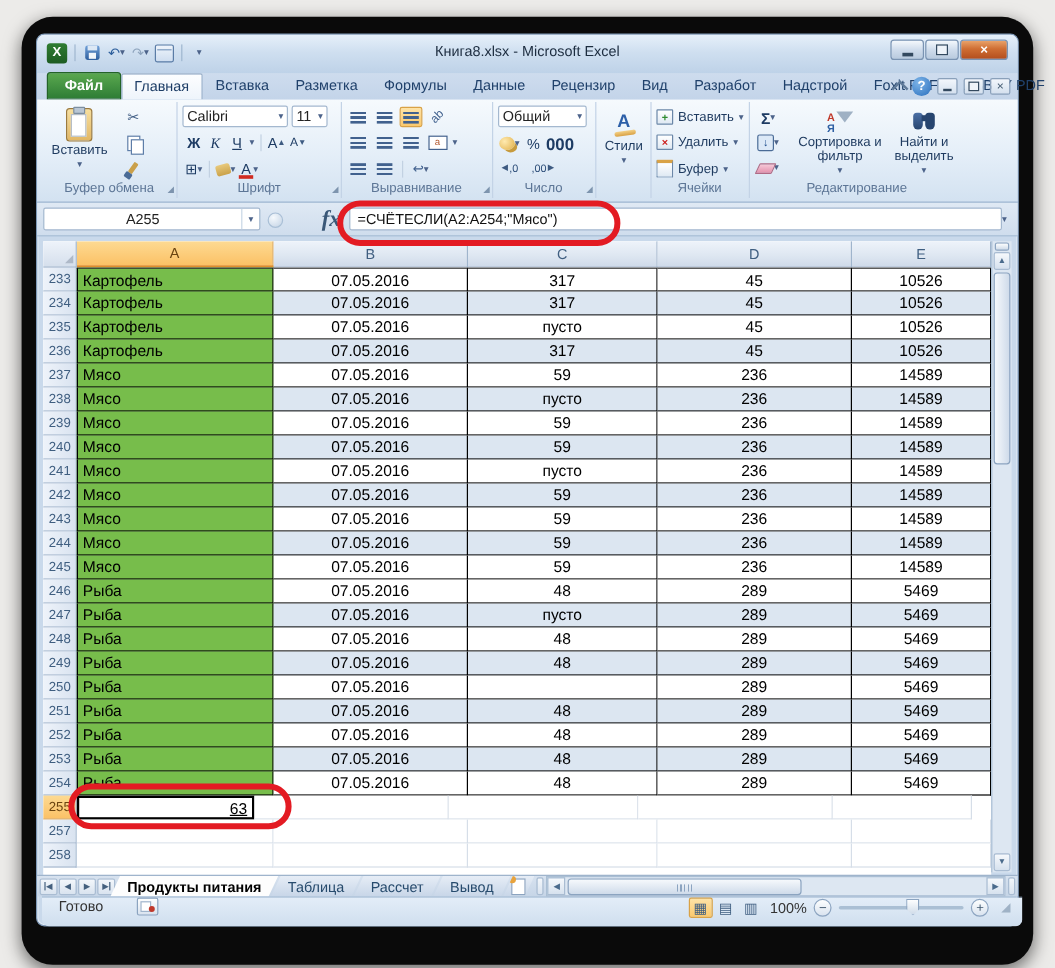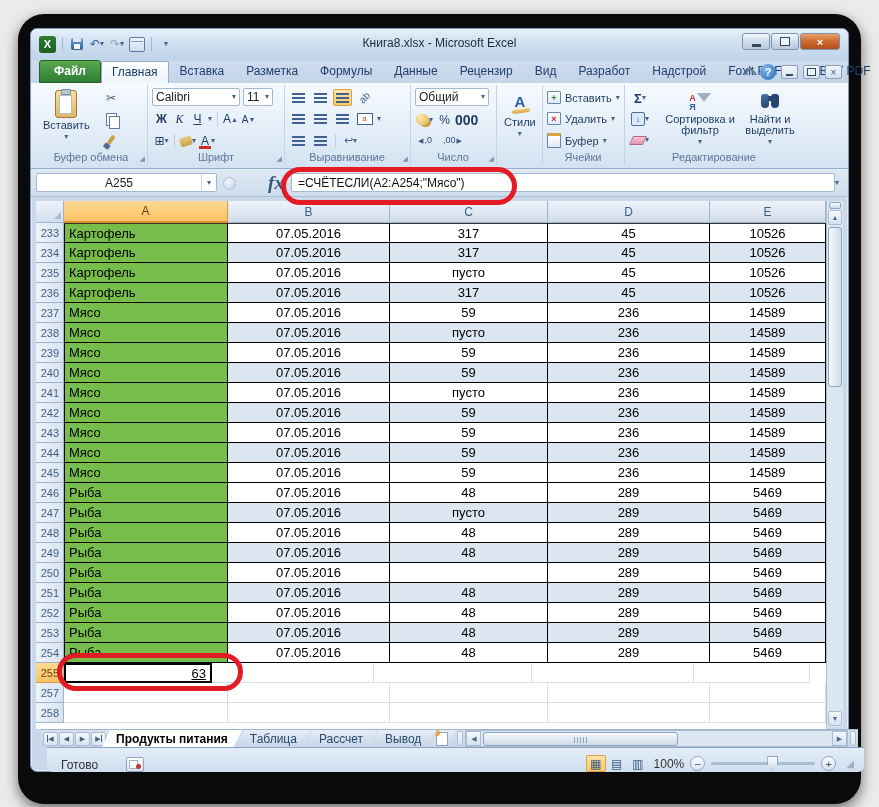--- a/index.html
+++ b/index.html
@@ -166,21 +166,21 @@
       font-size:7px;color:#4a6b8c;background:linear-gradient(#f6f9fc,#d6e1ee);border:1px solid #a9bcd2;border-radius:2px;box-sizing:border-box;}
   .vs-up{top:9px;} .vs-down{bottom:1px;}
   .vs-thumb{position:absolute;left:1px;top:26px;width:14px;height:160px;border:1px solid #8ca4c0;border-radius:3px;
       background:linear-gradient(90deg,#f6f9fc,#cfdbea);box-sizing:border-box;}
   
   .red-oval{position:absolute;border:5px solid #e31b23;border-radius:20px;box-sizing:border-box;z-index:40;}
   .formula-oval{left:250px;top:138px;width:236px;height:38px;}
   .cell-oval{left:26px;top:624px;width:186px;height:38px;}
   
   .sheetrow{position:absolute;left:0;top:700px;width:100%;height:18px;background:linear-gradient(#d7e2ef,#c6d5e7);
-      display:flex;align-items:stretch;border-top:1px solid #9fb4cc;box-sizing:border-box;margin-left:10px;}
+      display:flex;align-items:stretch;border-top:1px solid #9fb4cc;box-sizing:border-box;}
   .nav{display:flex;align-items:center;padding:0 2px;gap:1px;}
   .navb{width:15px;height:14px;display:flex;align-items:center;justify-content:center;font-size:7px;color:#44607e;
       background:linear-gradient(#f3f7fb,#d9e3ef);border:1px solid #a9bcd2;border-radius:2px;box-sizing:border-box;}
   .navb .bar{width:1px;height:7px;background:#44607e;}
   .stabs{display:flex;align-items:stretch;}
   .stab{display:flex;align-items:center;padding:0 14px;font-size:12px;color:#274b6d;
       background:linear-gradient(#e6edf6,#c8d6e8);clip-path:polygon(8px 0,100% 0,calc(100% - 8px) 100%,0 100%);
       margin-left:-6px;white-space:nowrap;}
   .stab.active{background:#fdfdfd;font-weight:bold;color:#000;z-index:2;}
   .newsheet{width:26px;display:flex;align-items:center;justify-content:center;
@@ -191,23 +191,23 @@
       margin:1px 2px;box-sizing:border-box;}
   .hscroll{flex:1;position:relative;background:#dde7f2;border:1px solid #aabfd4;margin:0;box-sizing:border-box;}
   .hs-left,.hs-right{position:absolute;top:0;width:15px;height:100%;display:flex;align-items:center;justify-content:center;
       font-size:7px;color:#4a6b8c;background:linear-gradient(#f6f9fc,#d6e1ee);border:1px solid #a9bcd2;box-sizing:border-box;}
   .hs-left{left:0;} .hs-right{right:0;}
   .hs-thumb{position:absolute;left:17px;top:1px;width:195px;height:14px;border:1px solid #8ca4c0;border-radius:3px;
       background:linear-gradient(#f6f9fc,#cfdbea);box-sizing:border-box;}
   .hs-grip{position:absolute;left:50%;top:4px;width:14px;height:6px;transform:translateX(-50%);
       background:repeating-linear-gradient(90deg,#8ca4c0 0 1px,transparent 1px 3px);}
   
-  .statusbar{position:absolute;left:16px;top:718px;width:100%;height:25px;border-radius:0 0 6px 6px;
+  .statusbar{position:absolute;left:4px;top:718px;width:100%;height:25px;border-radius:0 0 6px 6px;
       background:linear-gradient(#e3edf8,#cfdeee);border-top:1px solid #8aa5c2;box-sizing:border-box;
-      display:flex;align-items:flex-end;font-size:12px;color:#333;}
+      display:flex;align-items:flex-start;font-size:12px;color:#333;}
   .ready{margin-left:14px;}
   .macro{margin-left:28px;width:16px;height:13px;border:1px solid #8ca4c0;border-radius:2px;
       background:linear-gradient(#fdfefe,#d9e3ef);position:relative;}
   .macro:before{content:"";position:absolute;left:2px;top:2px;width:7px;height:7px;background:#fff;border:1px solid #9fb4cc;}
   .macro:after{content:"";position:absolute;right:2px;bottom:2px;width:5px;height:5px;border-radius:50%;background:#c0392b;}
   .sb-right{margin-left:auto;display:flex;align-items:center;gap:6px;margin-right:10px;}
   .views{display:flex;gap:1px;}
   .vbtn{width:20px;height:17px;display:flex;align-items:center;justify-content:center;font-size:12px;color:#3f5e80;
       border:1px solid transparent;box-sizing:border-box;}
   .vbtn.hl{background:linear-gradient(#fde3a7,#fbc96d);border:1px solid #d9a246;border-radius:2px;}

